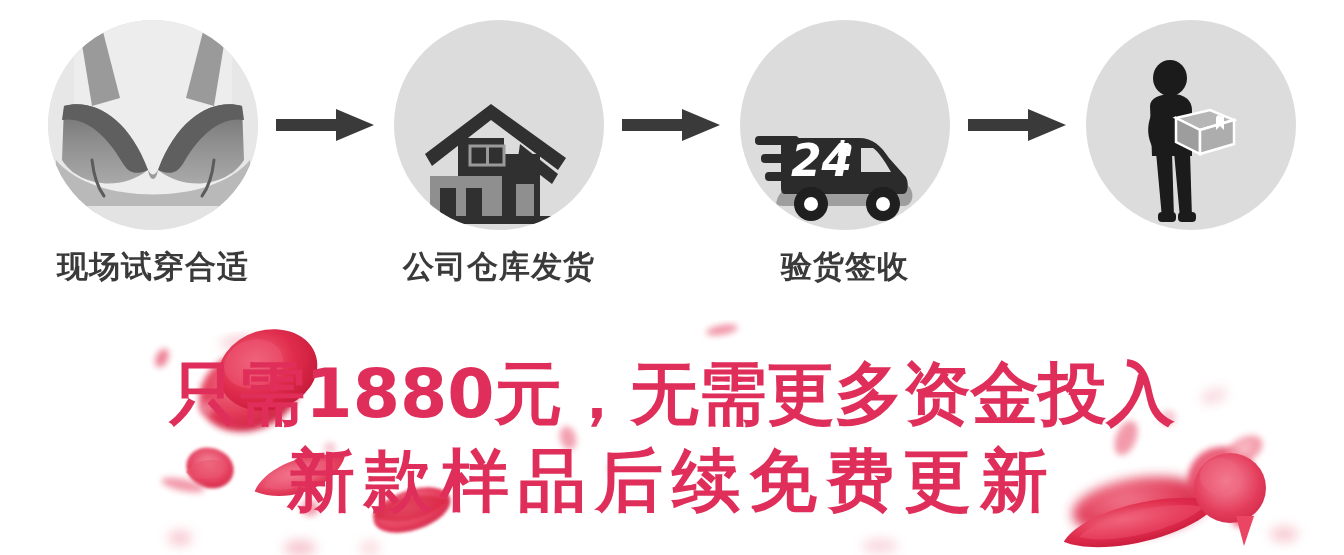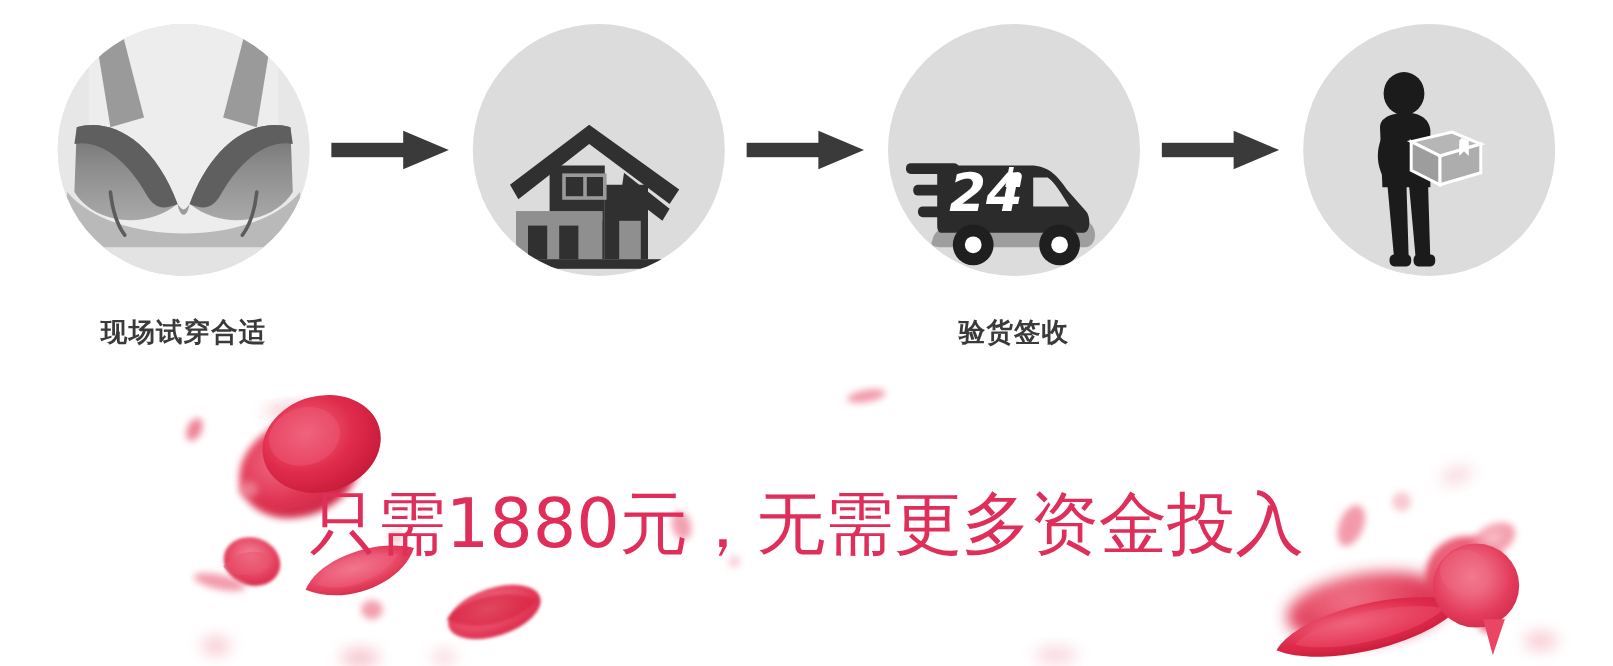--- a/index.html
+++ b/index.html
@@ -46,22 +46,22 @@
     justify-content: center;
     margin-top: 20px;
     font-style: italic;
   }
 
   .step-circle.photo {
     background: #e4e4e4;
   }
 
   .step-label {
-    margin-top: 32px;
-    font-size: 22px;
+    margin-top: 16px;
+    font-size: 31px;
     font-weight: bold;
     color: #3a3a3a;
     letter-spacing: 1px;
     white-space: nowrap;
     font-family: "DejaVu Sans", "Liberation Sans", sans-serif;
   }
 
   .arrow-wrap {
     width: 116px;
     height: 210px;
@@ -99,22 +99,22 @@
     width: 1344px;
     height: 235px;
     display: flex;
     flex-direction: column;
     align-items: center;
     justify-content: center;
     z-index: 5;
   }
 
   .promo-line {
-    font-size: 57px;
-    font-weight: normal;
+    font-size: 68px;
+    font-weight: bold;
     color: #e02e5b;
     white-space: nowrap;
     line-height: 1.15;
     font-family: "DejaVu Sans", "Liberation Sans", sans-serif;
   }
   .promo-line.line1 { letter-spacing: 0px; }
   .promo-line.line2 { letter-spacing: 9px; margin-top: 8px; }
 </style>
 </head>
 <body>
@@ -184,20 +184,21 @@
         <polygon points="6,78 78,78 78,118 6,118" fill="#8f8f8f"></polygon>
         <rect x="16" y="90" width="16" height="28" fill="#303030"></rect>
         <rect x="42" y="90" width="16" height="28" fill="#303030"></rect>
         <rect x="6" y="78" width="72" height="8" fill="#8f8f8f"></rect>
 
         <rect x="92" y="86" width="18" height="32" fill="#8f8f8f"></rect>
 
         <rect x="0" y="118" width="150" height="8" fill="#303030"></rect>
       </svg>
     </div>
+    <div class="step-label">公司仓库发货</div>
   </div>
 
   <div class="arrow-wrap">
     <svg class="arrow-svg" width="100" height="40" viewBox="0 0 100 40" aria-hidden="true">
       <rect x="0" y="14" width="66" height="12" fill="#3a3a3a"></rect>
       <polygon points="60,4 98,20 60,36" fill="#3a3a3a"></polygon>
     </svg>
   </div>
 
   <div class="step">
@@ -330,15 +331,16 @@
       <path d="M1062 208 C1086 180 1180 174 1222 196 C1190 226 1096 230 1062 208 Z" fill="url(#pg1)"></path>
       <path d="M1078 206 C1100 188 1172 184 1206 198 C1178 216 1108 220 1078 206 Z" fill="#ef5a76" opacity="0.4"></path>
     </g>
     <ellipse cx="1230" cy="168" rx="36" ry="35" fill="url(#pg2)"></ellipse>
     <ellipse cx="1220" cy="156" rx="20" ry="18" fill="#f0657e" opacity="0.45"></ellipse>
     <path d="M1236 196 L1244 226 L1254 196 Z" fill="#ea4663"></path>
   </svg>
 
   <div id="promo-text">
     <div class="promo-line line1">只需1880元，无需更多资金投入</div>
+    <div class="promo-line line2">新款样品后续免费更新</div>
   </div>
 
 </div>
 
 </body></html>

